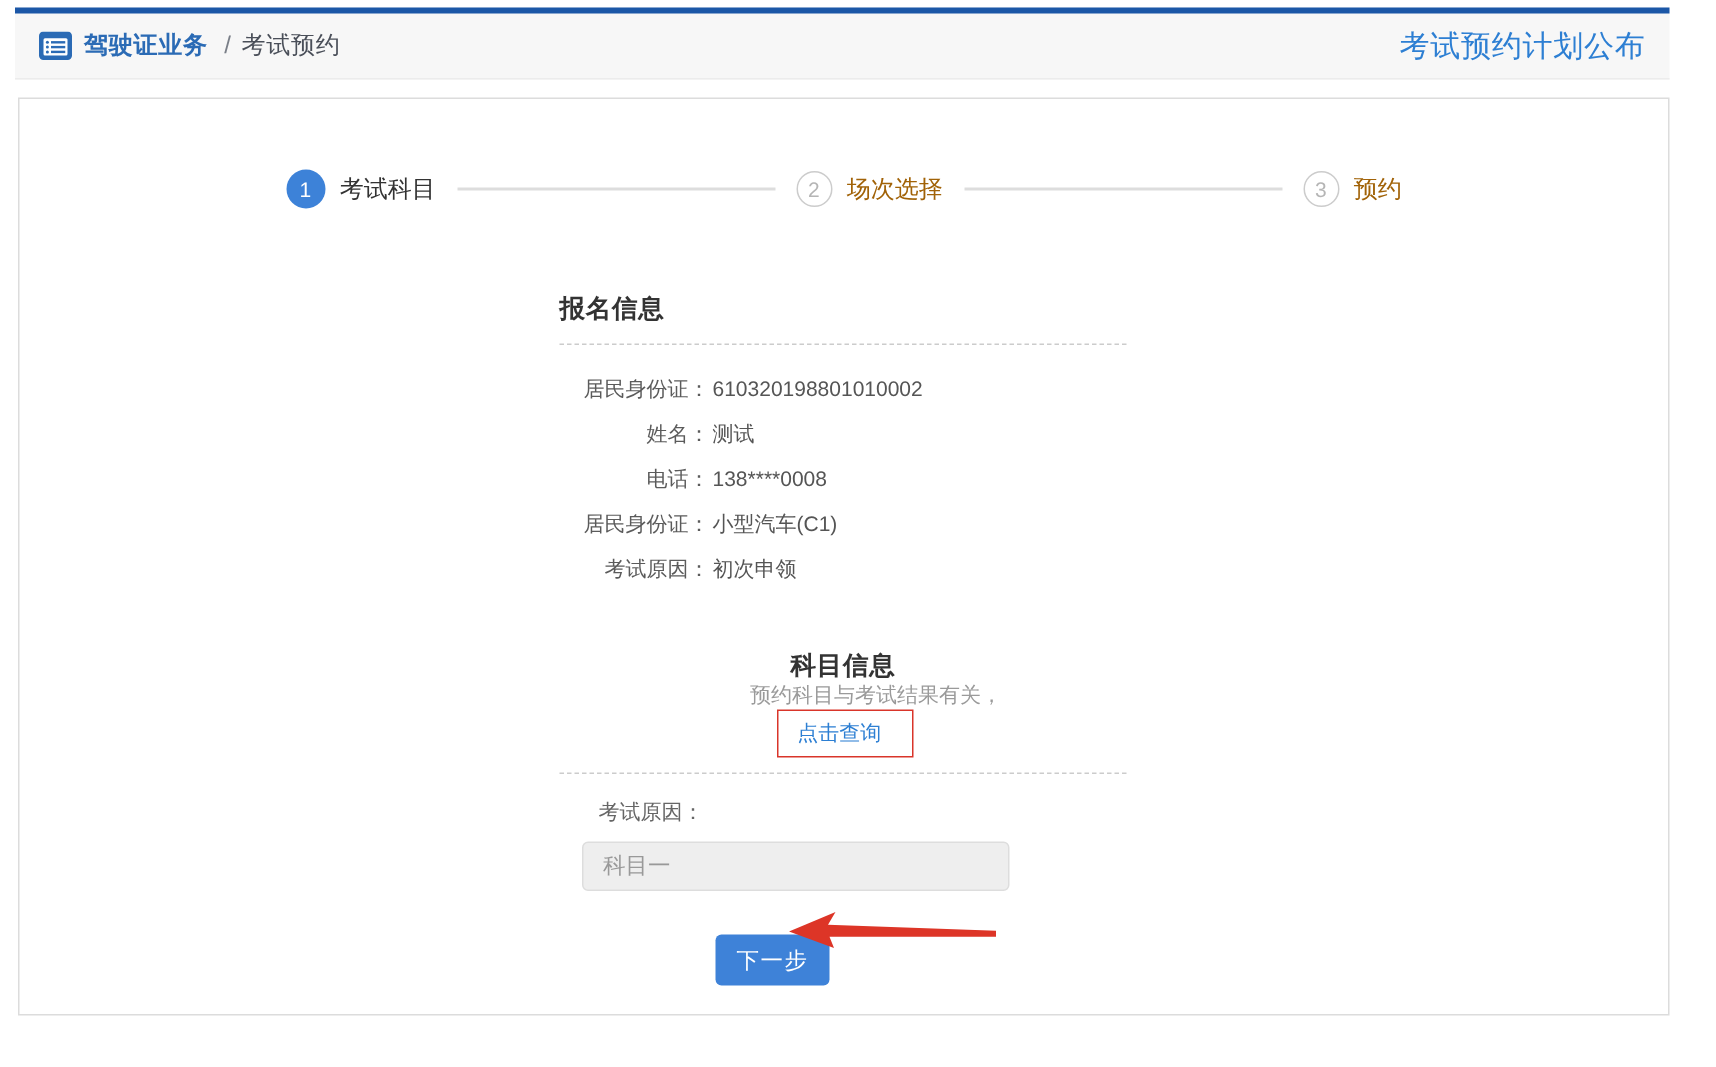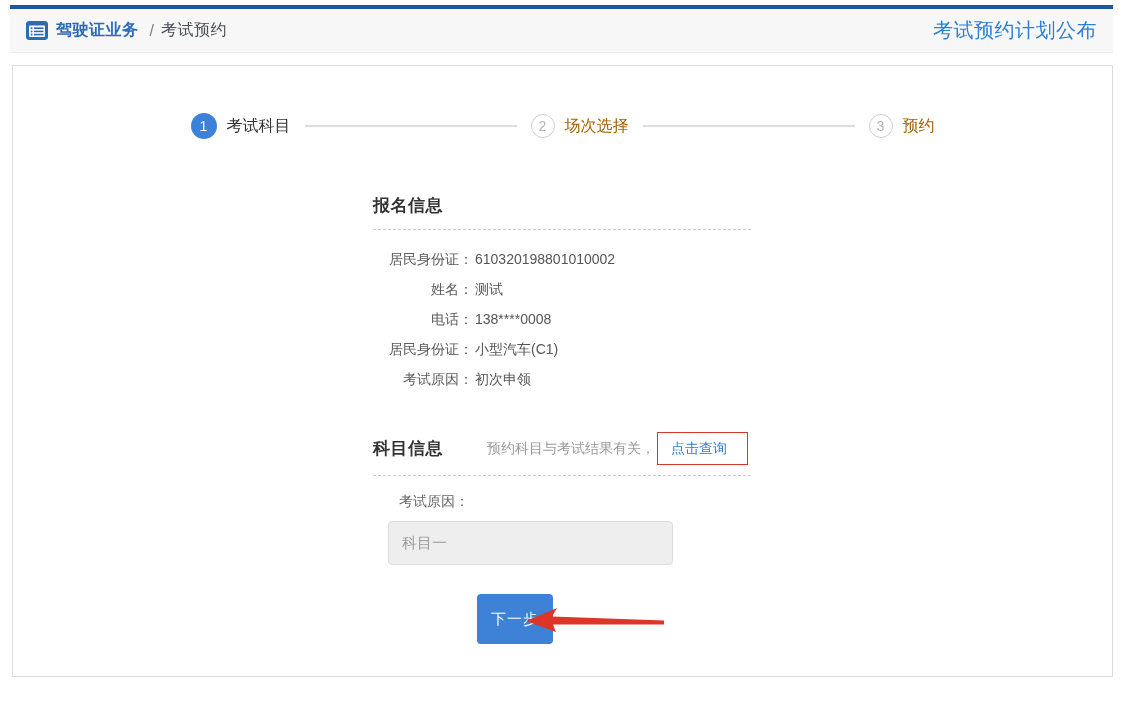--- a/index.html
+++ b/index.html
@@ -57,43 +57,43 @@
   }
   .reg-title { padding-bottom:12px; border-bottom:1px dashed #ccc; }
   .rows { margin-top:22px; }
   .info-row { display:flex; margin-bottom:16px; font-size:14px; line-height:14px;align-items:center; }
   .info-label { width:100px; text-align:right; color:#5b5b5b; white-space:nowrap; }
   .info-value { color:#555; margin-left:2px; }
 
   .subject-section { margin-top:46px; }
   .subject-head {
     display:flex; align-items:center;
-    padding-bottom:10px; border-bottom:1px dashed #ccc;
+    padding-bottom:10px; border-bottom:1px dashed #ccc;flex-direction:column;
   }
   .subject-note { margin-left:44px; color:#9a9a9a; font-size:14px; }
   .query-box {
     border:1px solid #d9352a;
     padding:6px 20px 6px 13px;
     margin-left:2px;
     display:inline-block;
   }
   .query-link { color:#2d7fd3; font-size:14px; text-decoration:none; }
   .field-label { margin:17px 0 0 26px; font-size:14px; color:#666; }
   .subject-input {
     display:block;
     margin:10px 0 0 15px;
-    width:285px; height:44px;
+    width:285px; height:33px;
     background:#eee; border:1px solid #ddd; border-radius:4px;
     color:#999; font-size:15px; padding:0 13px;
     font-family:"Liberation Sans","DejaVu Sans",sans-serif;
   }
   .next-btn {
     display:block;
     margin:29px 0 0 104px;
-    width:76px; height:50px;
+    width:76px; height:34px;
     background:#3e82d8; color:#fff;
     border:none; border-radius:4px;
     font-size:15px; letter-spacing:1px;
     cursor:pointer;
     font-family:"Liberation Sans","DejaVu Sans",sans-serif;
   }
 
   
   .annotation-layer {
     position:absolute; left:0; top:0; width:1144px; height:711px;

